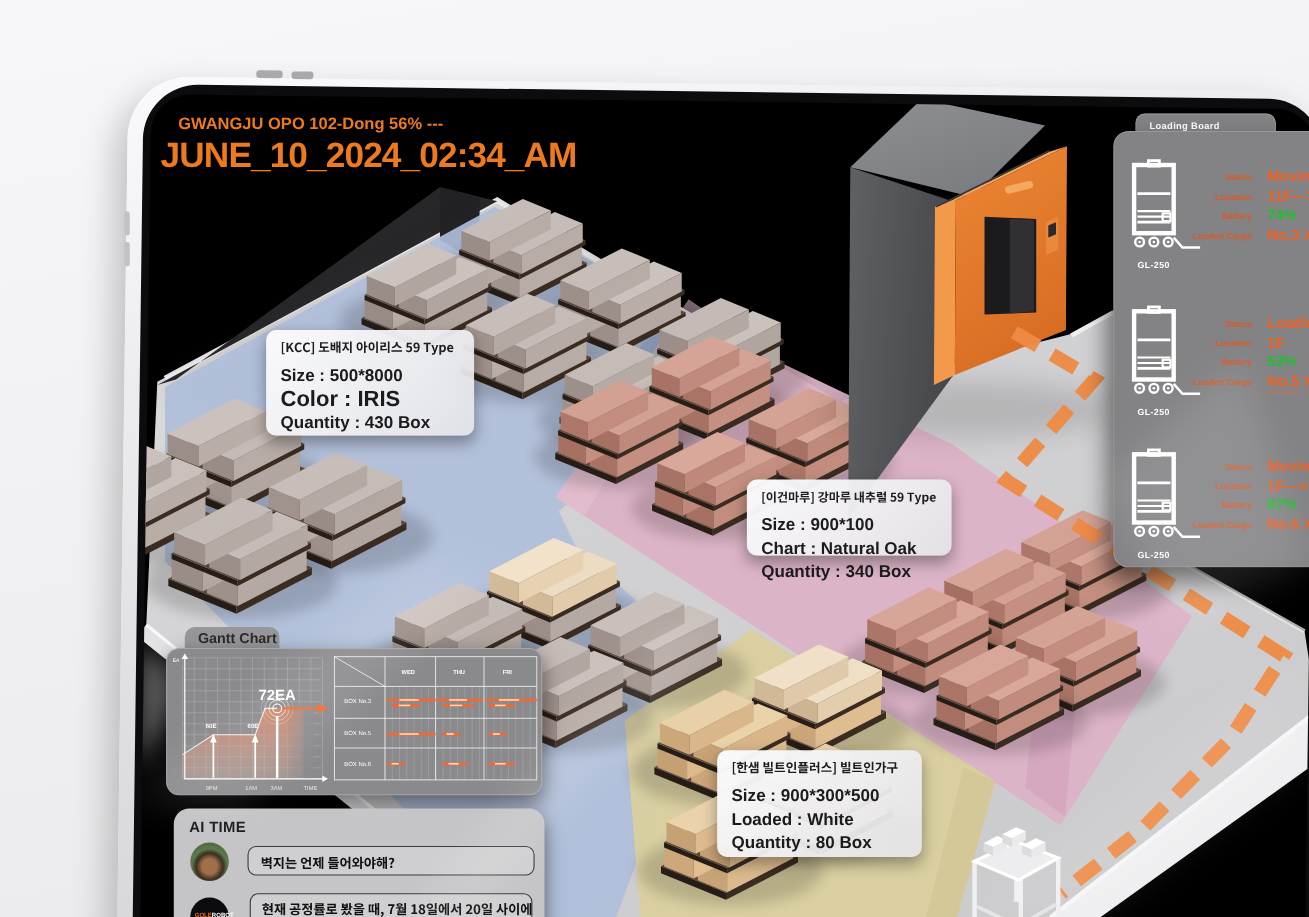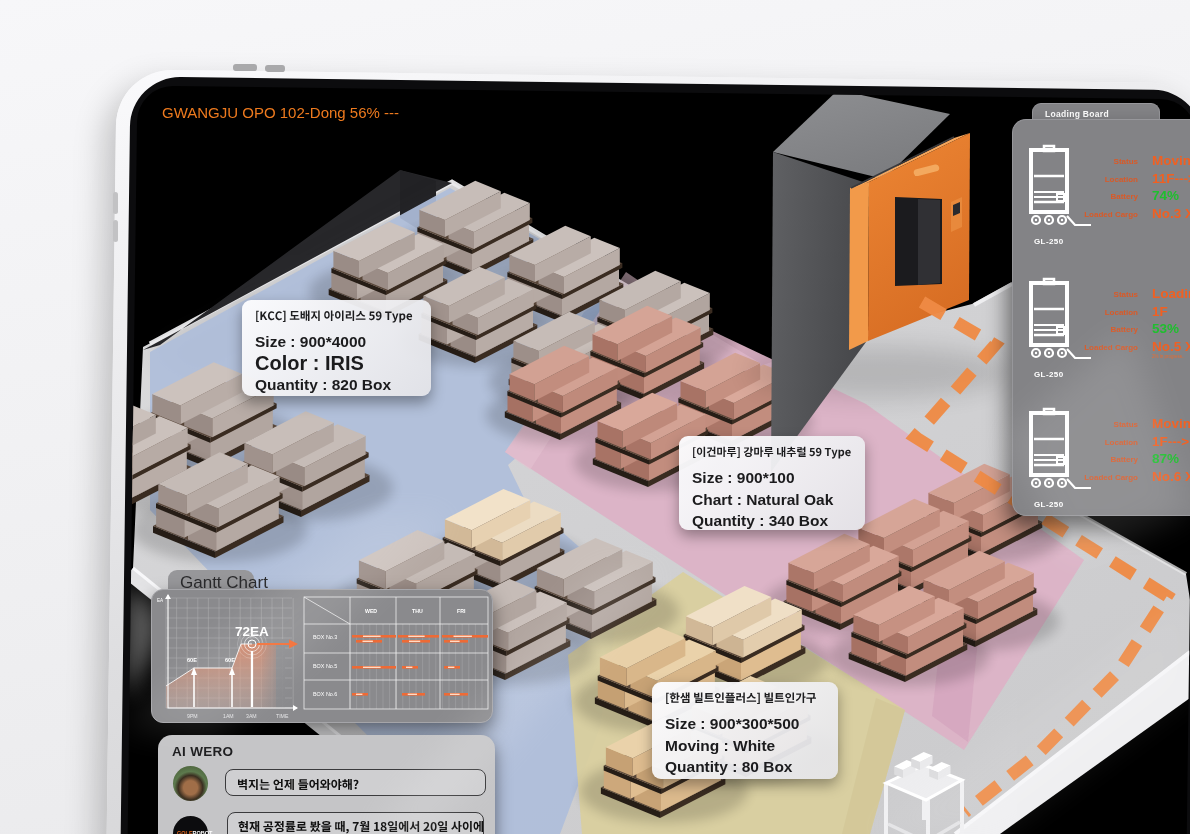--- a/index.html
+++ b/index.html
@@ -601,52 +601,53 @@
         <polygon points="920.0,770.0 911.2,766.4 911.2,758.4 920.0,762.0" fill="#dcdcde"></polygon>
         <polygon points="920.0,770.0 932.5,763.6 932.5,755.6 920.0,762.0" fill="#eaeaec"></polygon>
         <polygon points="920.0,762.0 932.5,755.6 923.7,752.0 911.2,758.4" fill="#ffffff"></polygon>
         <polygon points="938.0,780.0 929.2,776.4 929.2,768.4 938.0,772.0" fill="#dcdcde"></polygon>
         <polygon points="938.0,780.0 950.5,773.6 950.5,765.6 938.0,772.0" fill="#eaeaec"></polygon>
         <polygon points="938.0,772.0 950.5,765.6 941.7,762.0 929.2,768.4" fill="#ffffff"></polygon>
         <path d="M888,824 L926,842 L960,822" stroke="#e4e4e6" stroke-width="3.5" fill="none"></path>
         <polygon points="126.0,584.0 176.0,622.0 126.0,700.0" fill="#ffffff" opacity="0.38" filter="url(#blur12)"></polygon>
       </svg>
 
-<div style="position:absolute;left:162px;top:104px;font-size:15px;font-weight:normal;color:#ee7a1e">GWANGJU OPO 102-Dong 56% ---</div>
-
+<div style="position:absolute;left:162px;top:104px;font-size:15px;font-weight:bold;color:#ee7a1e">GWANGJU OPO 102-Dong 56% ---</div>
+
+<div style="position:absolute;left:146px;top:123px;font-size:32px;font-weight:bold;color:#ee7a1e;letter-spacing:-0.8px">JUNE_10_2024_02:34_AM</div>
 
 <div style="position:absolute;left:242px;top:300px;width:189px;height:96px;background:linear-gradient(135deg,rgba(252,252,254,0.97),rgba(228,228,232,0.93));border-radius:9px;box-shadow:0 6px 14px rgba(0,0,0,0.35)">
 <svg style="position:absolute;left:13px;top:20px;overflow:visible" width="2" height="2">
           <path d="M1.2 2.0V-9.2H3.8V-8.3H2.4V1.1H3.8V2.0Z M5.4 0.0V-8.5H7.1V-4.8H7.1L9.9 -8.5H11.8L9.2 -5.2L12.3 0.0H10.4L8.2 -3.8L7.1 -2.4V0.0Z M16.7 0.2Q15.9 0.2 15.2 -0.1Q14.5 -0.4 14.0 -1.0Q13.5 -1.5 13.2 -2.3Q12.9 -3.2 12.9 -4.2Q12.9 -5.3 13.2 -6.1Q13.5 -6.9 14.0 -7.5Q14.6 -8.1 15.3 -8.4Q16.0 -8.7 16.8 -8.7Q17.6 -8.7 18.3 -8.3Q18.9 -8.0 19.3 -7.6L18.4 -6.5Q18.1 -6.8 17.7 -7.0Q17.3 -7.2 16.8 -7.2Q16.2 -7.2 15.7 -6.9Q15.2 -6.5 14.9 -5.9Q14.6 -5.2 14.6 -4.3Q14.6 -3.4 14.9 -2.7Q15.1 -2.0 15.6 -1.7Q16.1 -1.3 16.8 -1.3Q17.4 -1.3 17.8 -1.5Q18.2 -1.8 18.6 -2.2L19.5 -1.1Q18.9 -0.5 18.3 -0.2Q17.6 0.2 16.7 0.2Z M24.3 0.2Q23.5 0.2 22.8 -0.1Q22.1 -0.4 21.5 -1.0Q21.0 -1.5 20.7 -2.3Q20.4 -3.2 20.4 -4.2Q20.4 -5.3 20.7 -6.1Q21.0 -6.9 21.6 -7.5Q22.1 -8.1 22.8 -8.4Q23.6 -8.7 24.4 -8.7Q25.2 -8.7 25.8 -8.3Q26.4 -8.0 26.9 -7.6L26.0 -6.5Q25.6 -6.8 25.3 -7.0Q24.9 -7.2 24.4 -7.2Q23.7 -7.2 23.2 -6.9Q22.7 -6.5 22.4 -5.9Q22.1 -5.2 22.1 -4.3Q22.1 -3.4 22.4 -2.7Q22.7 -2.0 23.2 -1.7Q23.7 -1.3 24.4 -1.3Q24.9 -1.3 25.3 -1.5Q25.8 -1.8 26.1 -2.2L27.0 -1.1Q26.5 -0.5 25.8 -0.2Q25.1 0.2 24.3 0.2Z M27.9 2.0V1.1H29.2V-8.3H27.9V-9.2H30.5V2.0Z M35.9 -4.9H43.4V-3.7H35.9ZM34.8 -1.4H44.4V-0.2H34.8ZM38.8 -4.3H40.3V-1.0H38.8ZM35.9 -8.9H43.3V-7.7H37.4V-4.4H35.9Z M45.6 -8.7H47.1V-6.3H48.4V-8.7H49.8V-1.5H45.6ZM47.1 -5.1V-2.7H48.4V-5.1ZM53.0 -9.6H54.5V1.0H53.0ZM51.7 -5.6H53.5V-4.3H51.7ZM50.7 -9.5H52.1V0.5H50.7Z M58.5 -7.9H59.7V-6.8Q59.7 -5.8 59.5 -4.9Q59.3 -4.1 58.9 -3.3Q58.6 -2.5 58.0 -1.9Q57.4 -1.3 56.7 -1.0L55.8 -2.2Q56.5 -2.5 57.0 -3.0Q57.5 -3.5 57.8 -4.1Q58.1 -4.7 58.3 -5.4Q58.5 -6.1 58.5 -6.8ZM58.8 -7.9H60.0V-6.8Q60.0 -6.1 60.2 -5.5Q60.3 -4.8 60.7 -4.2Q61.0 -3.7 61.5 -3.2Q62.0 -2.7 62.7 -2.5L61.8 -1.2Q61.1 -1.6 60.5 -2.1Q59.9 -2.7 59.6 -3.4Q59.2 -4.2 59.0 -5.0Q58.8 -5.9 58.8 -6.8ZM56.2 -8.6H62.2V-7.4H56.2ZM63.2 -9.6H64.7V1.0H63.2Z M72.0 -8.9Q72.8 -8.9 73.4 -8.4Q74.0 -8.0 74.4 -7.1Q74.7 -6.3 74.7 -5.1Q74.7 -3.9 74.4 -3.1Q74.0 -2.2 73.4 -1.7Q72.8 -1.3 72.0 -1.3Q71.1 -1.3 70.5 -1.7Q69.9 -2.2 69.5 -3.1Q69.2 -3.9 69.2 -5.1Q69.2 -6.3 69.5 -7.1Q69.9 -8.0 70.5 -8.4Q71.1 -8.9 72.0 -8.9ZM72.0 -7.5Q71.6 -7.5 71.3 -7.2Q71.0 -7.0 70.8 -6.4Q70.6 -5.9 70.6 -5.1Q70.6 -4.3 70.8 -3.8Q71.0 -3.2 71.3 -2.9Q71.6 -2.7 72.0 -2.7Q72.3 -2.7 72.6 -2.9Q72.9 -3.2 73.1 -3.8Q73.3 -4.3 73.3 -5.1Q73.3 -5.9 73.1 -6.4Q72.9 -7.0 72.6 -7.2Q72.3 -7.5 72.0 -7.5ZM75.9 -9.6H77.4V1.0H75.9ZM77.1 -5.6H79.0V-4.4H77.1Z M87.0 -9.6H88.5V1.0H87.0ZM82.8 -8.9Q83.6 -8.9 84.2 -8.4Q84.9 -8.0 85.2 -7.1Q85.6 -6.3 85.6 -5.1Q85.6 -3.9 85.2 -3.1Q84.9 -2.2 84.2 -1.7Q83.6 -1.3 82.8 -1.3Q82.0 -1.3 81.3 -1.7Q80.7 -2.2 80.3 -3.1Q80.0 -3.9 80.0 -5.1Q80.0 -6.3 80.3 -7.1Q80.7 -8.0 81.3 -8.4Q82.0 -8.9 82.8 -8.9ZM82.8 -7.5Q82.4 -7.5 82.1 -7.2Q81.8 -7.0 81.6 -6.4Q81.5 -5.9 81.5 -5.1Q81.5 -4.3 81.6 -3.8Q81.8 -3.2 82.1 -2.9Q82.4 -2.7 82.8 -2.7Q83.2 -2.7 83.5 -2.9Q83.8 -3.2 83.9 -3.8Q84.1 -4.3 84.1 -5.1Q84.1 -5.9 83.9 -6.4Q83.8 -7.0 83.5 -7.2Q83.2 -7.5 82.8 -7.5Z M97.6 -9.6H99.1V1.0H97.6ZM90.8 -2.7H91.8Q92.7 -2.7 93.6 -2.7Q94.4 -2.7 95.2 -2.8Q96.0 -2.9 96.9 -3.0L97.0 -1.8Q95.7 -1.6 94.5 -1.5Q93.2 -1.4 91.8 -1.4H90.8ZM90.8 -8.7H95.8V-4.6H92.4V-2.2H90.8V-5.8H94.3V-7.5H90.8Z M104.8 -9.0H106.1V-8.3Q106.1 -7.6 105.9 -6.9Q105.7 -6.3 105.4 -5.7Q105.0 -5.1 104.5 -4.6Q103.9 -4.2 103.2 -3.8Q102.6 -3.5 101.7 -3.3L101.1 -4.6Q101.8 -4.8 102.4 -5.0Q103.0 -5.3 103.4 -5.6Q103.9 -6.0 104.2 -6.4Q104.5 -6.9 104.6 -7.3Q104.8 -7.8 104.8 -8.3ZM105.1 -9.0H106.4V-8.3Q106.4 -7.8 106.6 -7.3Q106.7 -6.8 107.0 -6.4Q107.3 -6.0 107.8 -5.6Q108.2 -5.3 108.8 -5.0Q109.4 -4.7 110.2 -4.6L109.5 -3.3Q108.7 -3.5 108.0 -3.8Q107.3 -4.2 106.8 -4.6Q106.2 -5.1 105.9 -5.7Q105.5 -6.2 105.3 -6.9Q105.1 -7.6 105.1 -8.3ZM100.8 -1.5H110.5V-0.3H100.8Z M116.7 0.2Q116.1 0.2 115.5 0.0Q115.0 -0.2 114.6 -0.4Q114.2 -0.7 113.9 -1.0L114.6 -2.1Q114.9 -1.8 115.2 -1.6Q115.5 -1.5 115.8 -1.3Q116.1 -1.2 116.5 -1.2Q117.0 -1.2 117.3 -1.4Q117.6 -1.6 117.8 -1.9Q118.0 -2.3 118.0 -2.8Q118.0 -3.5 117.6 -3.9Q117.2 -4.3 116.6 -4.3Q116.2 -4.3 116.0 -4.2Q115.7 -4.1 115.3 -3.9L114.5 -4.4L114.8 -8.5H119.3V-7.1H116.2L116.1 -5.3Q116.3 -5.4 116.6 -5.5Q116.8 -5.5 117.1 -5.5Q117.8 -5.5 118.4 -5.2Q119.0 -5.0 119.4 -4.4Q119.7 -3.8 119.7 -2.8Q119.7 -1.9 119.3 -1.2Q118.9 -0.5 118.2 -0.2Q117.5 0.2 116.7 0.2Z M123.3 0.2Q122.5 0.2 121.9 -0.1Q121.3 -0.4 120.9 -0.8L121.8 -1.8Q122.1 -1.6 122.4 -1.4Q122.8 -1.2 123.2 -1.2Q123.6 -1.2 123.9 -1.4Q124.2 -1.6 124.5 -1.9Q124.7 -2.3 124.9 -2.9Q125.0 -3.5 125.0 -4.5Q125.0 -5.5 124.8 -6.2Q124.6 -6.8 124.3 -7.1Q123.9 -7.4 123.5 -7.4Q123.2 -7.4 122.9 -7.2Q122.7 -7.0 122.5 -6.7Q122.4 -6.4 122.4 -5.8Q122.4 -5.3 122.5 -5.0Q122.7 -4.7 122.9 -4.5Q123.2 -4.4 123.6 -4.4Q123.9 -4.4 124.3 -4.6Q124.7 -4.8 125.0 -5.3L125.1 -4.2Q124.8 -3.9 124.5 -3.6Q124.2 -3.4 123.9 -3.3Q123.6 -3.2 123.3 -3.2Q122.5 -3.2 122.0 -3.4Q121.4 -3.7 121.1 -4.3Q120.8 -4.9 120.8 -5.8Q120.8 -6.7 121.2 -7.3Q121.5 -8.0 122.2 -8.3Q122.8 -8.7 123.5 -8.7Q124.1 -8.7 124.6 -8.4Q125.2 -8.2 125.6 -7.7Q126.0 -7.2 126.3 -6.4Q126.5 -5.6 126.5 -4.5Q126.5 -3.2 126.3 -2.4Q126.0 -1.5 125.5 -0.9Q125.1 -0.4 124.5 -0.1Q123.9 0.2 123.3 0.2Z M132.5 0.0V-7.1H130.1V-8.5H136.6V-7.1H134.2V0.0Z M138.4 2.6Q138.1 2.6 137.9 2.5Q137.7 2.5 137.5 2.5L137.8 1.2Q137.9 1.2 138.0 1.2Q138.2 1.2 138.3 1.2Q138.8 1.2 139.1 1.0Q139.3 0.7 139.5 0.3L139.6 -0.1L137.1 -6.4H138.8L139.8 -3.5Q140.0 -3.0 140.1 -2.6Q140.2 -2.1 140.4 -1.6H140.4Q140.5 -2.1 140.6 -2.5Q140.8 -3.0 140.9 -3.5L141.8 -6.4H143.4L141.1 0.2Q140.8 1.0 140.5 1.5Q140.1 2.0 139.6 2.3Q139.1 2.6 138.4 2.6Z M144.4 2.5V-6.4H145.8L146.0 -5.8H146.0Q146.4 -6.1 146.9 -6.4Q147.4 -6.6 147.9 -6.6Q148.7 -6.6 149.2 -6.2Q149.8 -5.8 150.1 -5.1Q150.4 -4.3 150.4 -3.3Q150.4 -2.2 150.0 -1.4Q149.6 -0.7 149.0 -0.2Q148.4 0.2 147.7 0.2Q147.3 0.2 146.8 -0.0Q146.4 -0.2 146.1 -0.5L146.1 0.5V2.5ZM147.3 -1.2Q147.7 -1.2 148.0 -1.5Q148.3 -1.7 148.5 -2.1Q148.7 -2.6 148.7 -3.3Q148.7 -3.9 148.5 -4.3Q148.4 -4.8 148.1 -5.0Q147.8 -5.2 147.4 -5.2Q147.1 -5.2 146.8 -5.0Q146.5 -4.9 146.1 -4.6V-1.7Q146.4 -1.4 146.7 -1.3Q147.0 -1.2 147.3 -1.2Z M154.7 0.2Q153.8 0.2 153.0 -0.2Q152.3 -0.6 151.9 -1.4Q151.4 -2.2 151.4 -3.2Q151.4 -4.0 151.7 -4.6Q151.9 -5.2 152.4 -5.7Q152.8 -6.1 153.3 -6.4Q153.9 -6.6 154.4 -6.6Q155.3 -6.6 155.9 -6.2Q156.5 -5.8 156.8 -5.1Q157.1 -4.4 157.1 -3.5Q157.1 -3.3 157.1 -3.1Q157.1 -2.9 157.1 -2.7H153.1Q153.2 -2.2 153.4 -1.9Q153.6 -1.5 154.0 -1.3Q154.4 -1.1 154.9 -1.1Q155.3 -1.1 155.6 -1.3Q156.0 -1.4 156.3 -1.6L156.9 -0.6Q156.4 -0.2 155.8 -0.0Q155.3 0.2 154.7 0.2ZM153.1 -3.9H155.7Q155.7 -4.5 155.4 -4.9Q155.1 -5.3 154.5 -5.3Q154.1 -5.3 153.8 -5.1Q153.5 -5.0 153.3 -4.7Q153.1 -4.3 153.1 -3.9Z" fill="#1d1d1f"></path>
         </svg>
 <div style="position:absolute;left:13px;top:31px">
-          <div style="font-size:15.5px;font-weight:bold;color:#1b1b1d;line-height:21.5px">Size : 900*4000</div>
+          <div style="font-size:15.5px;font-weight:bold;color:#1b1b1d;line-height:21.5px">Size : 500*8000</div>
           <div style="font-size:20px;font-weight:bold;color:#1b1b1d;line-height:21.5px">Color : IRIS</div>
-          <div style="font-size:15.5px;font-weight:bold;color:#1b1b1d;line-height:21.5px">Quantity : 820 Box</div>
+          <div style="font-size:15.5px;font-weight:bold;color:#1b1b1d;line-height:21.5px">Quantity : 430 Box</div>
         </div>
 </div>
 
-<div style="position:absolute;left:679px;top:436px;width:186px;height:94px;background:linear-gradient(135deg,rgba(252,252,254,0.97),rgba(228,228,232,0.93));border-radius:9px;box-shadow:0 6px 14px rgba(0,0,0,0.35)">
+<div style="position:absolute;left:679px;top:436px;width:186px;height:69px;background:linear-gradient(135deg,rgba(252,252,254,0.97),rgba(228,228,232,0.93));border-radius:9px;box-shadow:0 6px 14px rgba(0,0,0,0.35)">
 <svg style="position:absolute;left:13px;top:20px;overflow:visible" width="2" height="2">
           <path d="M1.1 1.9V-8.8H3.6V-8.0H2.3V1.0H3.6V1.9Z M11.6 -9.2H13.1V1.0H11.6ZM7.6 -8.5Q8.3 -8.5 9.0 -8.1Q9.6 -7.6 9.9 -6.8Q10.2 -6.0 10.2 -4.9Q10.2 -3.8 9.9 -2.9Q9.6 -2.1 9.0 -1.7Q8.3 -1.2 7.6 -1.2Q6.8 -1.2 6.2 -1.7Q5.6 -2.1 5.2 -2.9Q4.9 -3.8 4.9 -4.9Q4.9 -6.0 5.2 -6.8Q5.6 -7.6 6.2 -8.1Q6.8 -8.5 7.6 -8.5ZM7.6 -7.2Q7.2 -7.2 6.9 -6.9Q6.6 -6.7 6.5 -6.1Q6.3 -5.6 6.3 -4.9Q6.3 -4.1 6.5 -3.6Q6.6 -3.1 6.9 -2.8Q7.2 -2.6 7.6 -2.6Q8.0 -2.6 8.2 -2.8Q8.5 -3.1 8.7 -3.6Q8.8 -4.1 8.8 -4.9Q8.8 -5.6 8.7 -6.1Q8.5 -6.7 8.2 -6.9Q8.0 -7.2 7.6 -7.2Z M21.8 -9.2H23.3V-1.8H21.8ZM20.0 -6.3H22.0V-5.1H20.0ZM18.6 -8.5H20.1Q20.1 -7.1 19.6 -6.0Q19.0 -4.8 18.0 -4.0Q16.9 -3.2 15.4 -2.8L14.8 -3.9Q16.0 -4.3 16.9 -4.9Q17.7 -5.4 18.1 -6.2Q18.6 -6.9 18.6 -7.8ZM15.4 -8.5H19.5V-7.3H15.4ZM16.6 -0.4H23.5V0.8H16.6ZM16.6 -2.5H18.0V0.3H16.6Z M25.2 -8.3H30.0V-1.5H25.2ZM28.6 -7.1H26.6V-2.7H28.6ZM31.4 -9.2H32.8V1.0H31.4ZM32.5 -5.4H34.3V-4.2H32.5Z M36.0 -8.9H43.1V-5.9H37.5V-4.3H36.0V-6.9H41.6V-7.7H36.0ZM36.0 -5.0H43.4V-3.9H36.0ZM35.0 -3.1H44.2V-1.9H35.0ZM38.8 -2.7H40.3V1.0H38.8Z M45.2 1.9V1.0H46.5V-8.0H45.2V-8.8H47.7V1.9Z M58.3 -9.2H59.8V-3.3H58.3ZM59.4 -6.8H61.1V-5.6H59.4ZM55.4 -8.6H57.0Q57.0 -7.2 56.4 -6.1Q55.9 -5.0 54.8 -4.3Q53.8 -3.5 52.3 -3.1L51.7 -4.2Q52.9 -4.6 53.7 -5.1Q54.5 -5.7 55.0 -6.3Q55.4 -7.0 55.4 -7.8ZM52.1 -8.6H56.3V-7.4H52.1ZM56.5 -3.2Q57.5 -3.2 58.3 -2.9Q59.0 -2.7 59.4 -2.2Q59.9 -1.7 59.9 -1.1Q59.9 -0.5 59.4 0.0Q59.0 0.5 58.3 0.7Q57.5 1.0 56.5 1.0Q55.4 1.0 54.7 0.7Q53.9 0.5 53.5 0.0Q53.0 -0.5 53.0 -1.1Q53.0 -1.7 53.5 -2.2Q53.9 -2.7 54.7 -2.9Q55.4 -3.2 56.5 -3.2ZM56.5 -2.1Q55.8 -2.1 55.4 -1.9Q55.0 -1.8 54.7 -1.6Q54.5 -1.4 54.5 -1.1Q54.5 -0.8 54.7 -0.6Q55.0 -0.4 55.4 -0.3Q55.8 -0.2 56.5 -0.2Q57.1 -0.2 57.5 -0.3Q58.0 -0.4 58.2 -0.6Q58.4 -0.8 58.4 -1.1Q58.4 -1.4 58.2 -1.6Q58.0 -1.8 57.5 -1.9Q57.1 -2.1 56.5 -2.1Z M62.2 -8.3H67.0V-1.5H62.2ZM65.6 -7.1H63.6V-2.7H65.6ZM68.4 -9.2H69.8V1.0H68.4ZM69.5 -5.4H71.3V-4.2H69.5Z M73.0 -8.9H80.1V-5.9H74.5V-4.3H73.1V-6.9H78.7V-7.7H73.0ZM73.1 -5.0H80.4V-3.9H73.1ZM72.0 -3.1H81.2V-1.9H72.0ZM75.8 -2.7H77.3V1.0H75.8Z M91.9 -9.2H93.3V1.0H91.9ZM90.6 -5.3H92.3V-4.1H90.6ZM89.6 -9.0H91.0V0.5H89.6ZM85.0 -8.1H86.5V-2.2H85.0ZM85.0 -2.8H85.7Q86.4 -2.8 87.3 -2.8Q88.1 -2.9 89.1 -3.0L89.2 -1.8Q88.2 -1.6 87.3 -1.6Q86.5 -1.5 85.7 -1.5H85.0Z M98.6 -2.7H100.0V1.0H98.6ZM94.7 -3.1H103.9V-1.9H94.7ZM98.6 -7.4H99.9V-7.1Q99.9 -6.6 99.7 -6.2Q99.5 -5.7 99.2 -5.3Q98.8 -4.8 98.3 -4.5Q97.8 -4.2 97.2 -4.0Q96.5 -3.7 95.7 -3.6L95.2 -4.8Q95.9 -4.9 96.4 -5.0Q97.0 -5.2 97.4 -5.5Q97.8 -5.7 98.0 -6.0Q98.3 -6.3 98.4 -6.6Q98.6 -6.9 98.6 -7.1ZM98.8 -7.4H100.1V-7.1Q100.1 -6.9 100.2 -6.6Q100.3 -6.3 100.6 -6.0Q100.9 -5.7 101.3 -5.5Q101.7 -5.2 102.2 -5.0Q102.8 -4.9 103.4 -4.8L102.9 -3.6Q102.1 -3.7 101.5 -4.0Q100.8 -4.2 100.3 -4.5Q99.8 -4.9 99.5 -5.3Q99.1 -5.7 98.9 -6.2Q98.8 -6.6 98.8 -7.1ZM95.5 -8.0H103.1V-6.9H95.5ZM98.6 -9.2H100.0V-7.7H98.6Z M105.2 -5.3H106.0Q107.0 -5.3 107.8 -5.3Q108.5 -5.3 109.2 -5.3Q109.8 -5.4 110.5 -5.5L110.6 -4.4Q109.9 -4.3 109.2 -4.2Q108.6 -4.2 107.8 -4.1Q107.0 -4.1 106.0 -4.1H105.2ZM105.2 -8.8H109.8V-6.0H106.7V-4.7H105.2V-7.0H108.4V-7.7H105.2ZM106.6 -3.5H113.4V-0.8H108.0V0.3H106.6V-1.8H111.9V-2.4H106.6ZM106.6 -0.2H113.7V0.9H106.6ZM111.9 -9.2H113.4V-3.9H111.9ZM110.3 -7.4H112.2V-6.2H110.3Z M120.1 0.2Q119.4 0.2 118.9 0.0Q118.4 -0.2 118.0 -0.4Q117.6 -0.7 117.3 -1.0L118.0 -2.0Q118.3 -1.8 118.5 -1.6Q118.8 -1.4 119.1 -1.3Q119.5 -1.2 119.8 -1.2Q120.3 -1.2 120.6 -1.3Q120.9 -1.5 121.1 -1.9Q121.3 -2.2 121.3 -2.7Q121.3 -3.4 120.9 -3.8Q120.5 -4.1 119.9 -4.1Q119.5 -4.1 119.3 -4.0Q119.0 -3.9 118.7 -3.7L117.9 -4.2L118.2 -8.1H122.5V-6.8H119.6L119.4 -5.1Q119.6 -5.2 119.9 -5.2Q120.1 -5.3 120.4 -5.3Q121.1 -5.3 121.6 -5.0Q122.2 -4.7 122.6 -4.2Q122.9 -3.6 122.9 -2.7Q122.9 -1.8 122.5 -1.2Q122.1 -0.5 121.4 -0.2Q120.8 0.2 120.1 0.2Z M126.3 0.2Q125.5 0.2 125.0 -0.1Q124.4 -0.4 124.1 -0.8L124.9 -1.8Q125.2 -1.5 125.5 -1.3Q125.9 -1.2 126.2 -1.2Q126.6 -1.2 126.9 -1.3Q127.2 -1.5 127.4 -1.8Q127.7 -2.2 127.8 -2.8Q127.9 -3.4 127.9 -4.3Q127.9 -5.3 127.8 -5.9Q127.6 -6.5 127.2 -6.8Q126.9 -7.1 126.5 -7.1Q126.2 -7.1 126.0 -6.9Q125.7 -6.7 125.6 -6.4Q125.4 -6.1 125.4 -5.6Q125.4 -5.1 125.6 -4.8Q125.7 -4.5 126.0 -4.3Q126.2 -4.2 126.6 -4.2Q126.9 -4.2 127.3 -4.4Q127.6 -4.6 127.9 -5.1L128.0 -4.0Q127.8 -3.7 127.5 -3.5Q127.2 -3.3 126.9 -3.1Q126.6 -3.0 126.3 -3.0Q125.6 -3.0 125.1 -3.3Q124.5 -3.6 124.2 -4.1Q123.9 -4.7 123.9 -5.6Q123.9 -6.4 124.3 -7.0Q124.6 -7.6 125.2 -8.0Q125.8 -8.3 126.5 -8.3Q127.1 -8.3 127.6 -8.1Q128.1 -7.8 128.5 -7.3Q129.0 -6.8 129.2 -6.1Q129.4 -5.3 129.4 -4.3Q129.4 -3.1 129.2 -2.3Q128.9 -1.4 128.5 -0.9Q128.0 -0.4 127.5 -0.1Q126.9 0.2 126.3 0.2Z M135.1 0.0V-6.8H132.8V-8.1H139.0V-6.8H136.7V0.0Z M140.8 2.5Q140.5 2.5 140.3 2.4Q140.1 2.4 139.9 2.3L140.2 1.1Q140.3 1.1 140.4 1.2Q140.5 1.2 140.6 1.2Q141.1 1.2 141.4 0.9Q141.7 0.7 141.8 0.3L141.9 -0.1L139.5 -6.2H141.1L142.1 -3.3Q142.3 -2.9 142.4 -2.4Q142.5 -2.0 142.6 -1.6H142.7Q142.8 -2.0 142.9 -2.4Q143.0 -2.9 143.1 -3.3L144.0 -6.2H145.5L143.3 0.2Q143.1 0.9 142.7 1.4Q142.4 1.9 141.9 2.2Q141.5 2.5 140.8 2.5Z M146.5 2.4V-6.2H147.9L148.0 -5.5H148.0Q148.4 -5.9 148.9 -6.1Q149.3 -6.3 149.8 -6.3Q150.6 -6.3 151.1 -5.9Q151.7 -5.5 152.0 -4.8Q152.2 -4.1 152.2 -3.2Q152.2 -2.1 151.9 -1.4Q151.5 -0.6 150.9 -0.2Q150.3 0.2 149.6 0.2Q149.2 0.2 148.8 -0.0Q148.5 -0.2 148.1 -0.5L148.2 0.5V2.4ZM149.3 -1.2Q149.6 -1.2 149.9 -1.4Q150.2 -1.6 150.4 -2.0Q150.6 -2.5 150.6 -3.2Q150.6 -3.7 150.5 -4.2Q150.3 -4.6 150.1 -4.8Q149.8 -5.0 149.4 -5.0Q149.1 -5.0 148.8 -4.8Q148.5 -4.7 148.2 -4.4V-1.6Q148.5 -1.4 148.7 -1.3Q149.0 -1.2 149.3 -1.2Z M156.3 0.2Q155.5 0.2 154.8 -0.2Q154.1 -0.6 153.7 -1.3Q153.2 -2.1 153.2 -3.1Q153.2 -3.8 153.5 -4.4Q153.7 -5.0 154.1 -5.4Q154.5 -5.9 155.1 -6.1Q155.6 -6.3 156.1 -6.3Q157.0 -6.3 157.5 -5.9Q158.1 -5.6 158.4 -4.9Q158.7 -4.2 158.7 -3.4Q158.7 -3.1 158.7 -2.9Q158.6 -2.7 158.6 -2.6H154.8Q154.9 -2.1 155.1 -1.8Q155.3 -1.4 155.7 -1.3Q156.1 -1.1 156.5 -1.1Q156.9 -1.1 157.2 -1.2Q157.6 -1.3 157.9 -1.5L158.5 -0.5Q158.0 -0.2 157.4 -0.0Q156.9 0.2 156.3 0.2ZM154.8 -3.7H157.3Q157.3 -4.3 157.0 -4.7Q156.7 -5.1 156.1 -5.1Q155.8 -5.1 155.5 -4.9Q155.2 -4.8 155.0 -4.5Q154.9 -4.2 154.8 -3.7Z" fill="#1d1d1f"></path>
         </svg>
 <div style="position:absolute;left:13px;top:31px">
           <div style="font-size:15.5px;font-weight:bold;color:#1b1b1d;line-height:21.5px">Size : 900*100</div>
           <div style="font-size:15.5px;font-weight:bold;color:#1b1b1d;line-height:21.5px">Chart : Natural Oak</div>
           <div style="font-size:15.5px;font-weight:bold;color:#1b1b1d;line-height:21.5px">Quantity : 340 Box</div>
         </div>
 </div>
 
 <div style="position:absolute;left:652px;top:682px;width:186px;height:97px;background:linear-gradient(135deg,rgba(252,252,254,0.97),rgba(228,228,232,0.93));border-radius:9px;box-shadow:0 6px 14px rgba(0,0,0,0.35)">
 <svg style="position:absolute;left:13px;top:20px;overflow:visible" width="2" height="2">
           <path d="M1.2 2.0V-9.2H3.8V-8.3H2.4V1.1H3.8V2.0Z M11.7 -9.6H13.2V-1.7H11.7ZM12.8 -6.4H14.6V-5.1H12.8ZM4.8 -8.5H11.1V-7.3H4.8ZM7.9 -6.9Q8.7 -6.9 9.3 -6.7Q9.9 -6.4 10.2 -6.0Q10.6 -5.5 10.6 -4.9Q10.6 -4.3 10.2 -3.8Q9.9 -3.4 9.3 -3.1Q8.7 -2.8 7.9 -2.8Q7.2 -2.8 6.6 -3.1Q6.0 -3.4 5.7 -3.8Q5.3 -4.3 5.3 -4.9Q5.3 -5.5 5.7 -6.0Q6.0 -6.4 6.6 -6.7Q7.2 -6.9 7.9 -6.9ZM7.9 -5.8Q7.4 -5.8 7.1 -5.5Q6.8 -5.3 6.8 -4.9Q6.8 -4.5 7.1 -4.2Q7.4 -4.0 7.9 -4.0Q8.5 -4.0 8.8 -4.2Q9.1 -4.5 9.1 -4.9Q9.1 -5.3 8.8 -5.5Q8.5 -5.8 7.9 -5.8ZM7.2 -9.6H8.7V-7.9H7.2ZM6.3 -0.4H13.6V0.8H6.3ZM6.3 -2.3H7.9V0.1H6.3Z M23.0 -9.6H24.5V-3.4H23.0ZM21.8 -7.1H23.5V-5.9H21.8ZM20.8 -9.5H22.2V-3.5H20.8ZM17.3 -3.0H24.5V0.9H17.3ZM23.0 -1.8H18.8V-0.3H23.0ZM17.3 -9.0H18.5V-7.9Q18.5 -7.0 18.3 -6.1Q18.0 -5.2 17.5 -4.6Q16.9 -3.9 16.0 -3.5L15.2 -4.7Q16.0 -5.0 16.4 -5.5Q16.9 -6.0 17.1 -6.6Q17.3 -7.3 17.3 -7.9ZM17.6 -9.0H18.8V-7.8Q18.8 -7.3 19.0 -6.7Q19.2 -6.2 19.6 -5.7Q20.1 -5.3 20.8 -5.0L20.0 -3.8Q19.1 -4.2 18.6 -4.8Q18.1 -5.4 17.8 -6.2Q17.6 -7.0 17.6 -7.8Z M35.9 -9.6H37.4V-4.2H35.9ZM30.3 -3.7H37.4V-0.9H31.9V0.3H30.4V-1.9H35.9V-2.6H30.3ZM30.4 -0.2H37.7V1.0H30.4ZM29.1 -9.2H30.6V-8.0H32.8V-9.2H34.3V-4.5H29.1ZM30.6 -6.8V-5.7H32.8V-6.8Z M40.3 -4.2H47.8V-2.9H40.3ZM39.2 -1.4H48.8V-0.2H39.2ZM40.3 -8.9H47.7V-7.6H41.9V-3.8H40.3ZM41.4 -6.5H47.5V-5.3H41.4Z M57.1 -9.6H58.6V-2.0H57.1ZM51.5 -0.4H58.9V0.8H51.5ZM51.5 -2.7H53.0V0.1H51.5ZM52.8 -9.0Q53.6 -9.0 54.3 -8.6Q54.9 -8.3 55.3 -7.7Q55.7 -7.0 55.7 -6.2Q55.7 -5.5 55.3 -4.9Q54.9 -4.2 54.3 -3.9Q53.6 -3.5 52.8 -3.5Q52.0 -3.5 51.3 -3.9Q50.7 -4.2 50.3 -4.9Q49.9 -5.5 49.9 -6.2Q49.9 -7.0 50.3 -7.7Q50.7 -8.3 51.3 -8.6Q52.0 -9.0 52.8 -9.0ZM52.8 -7.6Q52.4 -7.6 52.1 -7.5Q51.8 -7.3 51.6 -7.0Q51.4 -6.7 51.4 -6.2Q51.4 -5.8 51.6 -5.5Q51.8 -5.2 52.1 -5.0Q52.4 -4.9 52.8 -4.9Q53.2 -4.9 53.5 -5.0Q53.8 -5.2 54.0 -5.5Q54.2 -5.8 54.2 -6.2Q54.2 -6.7 54.0 -7.0Q53.8 -7.3 53.5 -7.5Q53.2 -7.6 52.8 -7.6Z M61.2 -9.3H69.1V-8.2H61.2ZM61.2 -6.8H69.0V-5.7H61.2ZM62.5 -8.9H64.0V-6.1H62.5ZM66.2 -8.9H67.7V-6.1H66.2ZM60.3 -5.2H70.0V-4.0H60.3ZM61.4 -3.4H68.8V-0.7H62.9V0.3H61.4V-1.8H67.3V-2.3H61.4ZM61.4 -0.2H69.1V1.0H61.4Z M78.3 -9.6H79.8V1.0H78.3ZM76.6 -5.8H78.6V-4.6H76.6ZM71.3 -2.7H72.1Q73.0 -2.7 73.8 -2.7Q74.5 -2.7 75.3 -2.8Q76.0 -2.8 76.8 -3.0L76.9 -1.7Q76.1 -1.6 75.4 -1.5Q74.6 -1.5 73.8 -1.5Q73.0 -1.4 72.1 -1.4H71.3ZM71.3 -8.7H76.0V-4.7H72.8V-2.3H71.3V-5.9H74.5V-7.5H71.3Z M85.4 -9.0H86.8V-8.3Q86.8 -7.6 86.6 -6.9Q86.4 -6.3 86.0 -5.7Q85.6 -5.1 85.1 -4.6Q84.6 -4.2 83.9 -3.8Q83.2 -3.5 82.4 -3.3L81.7 -4.6Q82.4 -4.8 83.0 -5.0Q83.6 -5.3 84.1 -5.6Q84.5 -6.0 84.8 -6.4Q85.1 -6.9 85.3 -7.3Q85.4 -7.8 85.4 -8.3ZM85.7 -9.0H87.1V-8.3Q87.1 -7.8 87.2 -7.3Q87.4 -6.8 87.7 -6.4Q88.0 -6.0 88.4 -5.6Q88.9 -5.3 89.5 -5.0Q90.1 -4.7 90.8 -4.6L90.1 -3.3Q89.3 -3.5 88.6 -3.8Q87.9 -4.2 87.4 -4.6Q86.9 -5.1 86.5 -5.7Q86.1 -6.2 85.9 -6.9Q85.7 -7.6 85.7 -8.3ZM81.5 -1.5H91.1V-0.3H81.5Z M92.1 2.0V1.1H93.5V-8.3H92.1V-9.2H94.8V2.0Z M106.3 -9.6H107.9V-4.2H106.3ZM100.8 -3.7H107.9V-0.9H102.3V0.3H100.8V-1.9H106.4V-2.6H100.8ZM100.8 -0.2H108.1V1.0H100.8ZM99.6 -9.2H101.1V-8.0H103.2V-9.2H104.7V-4.5H99.6ZM101.1 -6.8V-5.7H103.2V-6.8Z M110.7 -4.2H118.2V-2.9H110.7ZM109.6 -1.4H119.2V-0.2H109.6ZM110.7 -8.9H118.1V-7.6H112.3V-3.8H110.7ZM111.8 -6.5H117.9V-5.3H111.8Z M127.5 -9.6H129.0V-2.0H127.5ZM121.9 -0.4H129.3V0.8H121.9ZM121.9 -2.7H123.5V0.1H121.9ZM123.2 -9.0Q124.1 -9.0 124.7 -8.6Q125.4 -8.3 125.7 -7.7Q126.1 -7.0 126.1 -6.2Q126.1 -5.5 125.7 -4.9Q125.4 -4.2 124.7 -3.9Q124.1 -3.5 123.2 -3.5Q122.4 -3.5 121.8 -3.9Q121.1 -4.2 120.7 -4.9Q120.3 -5.5 120.3 -6.2Q120.3 -7.0 120.7 -7.7Q121.1 -8.3 121.8 -8.6Q122.4 -9.0 123.2 -9.0ZM123.2 -7.6Q122.8 -7.6 122.5 -7.5Q122.2 -7.3 122.0 -7.0Q121.8 -6.7 121.8 -6.2Q121.8 -5.8 122.0 -5.5Q122.2 -5.2 122.5 -5.0Q122.8 -4.9 123.2 -4.9Q123.6 -4.9 124.0 -5.0Q124.3 -5.2 124.5 -5.5Q124.6 -5.8 124.6 -6.2Q124.6 -6.7 124.5 -7.0Q124.3 -7.3 124.0 -7.5Q123.6 -7.6 123.2 -7.6Z M137.6 -9.6H139.1V1.0H137.6ZM138.7 -5.6H140.6V-4.3H138.7ZM134.8 -8.5H136.3Q136.3 -6.9 135.8 -5.5Q135.4 -4.1 134.3 -2.9Q133.3 -1.7 131.5 -0.8L130.7 -2.0Q132.1 -2.7 133.0 -3.6Q133.9 -4.5 134.3 -5.7Q134.8 -6.8 134.8 -8.3ZM131.2 -8.5H135.6V-7.3H131.2Z M142.4 -9.0H149.1V-7.8H142.4ZM141.3 -4.5H151.0V-3.2H141.3ZM145.3 -3.6H146.9V1.0H145.3ZM148.3 -9.0H149.8V-8.1Q149.8 -7.5 149.8 -6.9Q149.8 -6.2 149.7 -5.4Q149.6 -4.7 149.4 -3.7L147.9 -3.9Q148.2 -5.2 148.3 -6.2Q148.3 -7.2 148.3 -8.1Z" fill="#1d1d1f"></path>
         </svg>
 <div style="position:absolute;left:13px;top:31px">
           <div style="font-size:15.5px;font-weight:bold;color:#1b1b1d;line-height:21.5px">Size : 900*300*500</div>
-          <div style="font-size:15.5px;font-weight:bold;color:#1b1b1d;line-height:21.5px">Moving : White</div>
+          <div style="font-size:15.5px;font-weight:bold;color:#1b1b1d;line-height:21.5px">Loaded : White</div>
           <div style="font-size:15.5px;font-weight:bold;color:#1b1b1d;line-height:21.5px">Quantity : 80 Box</div>
         </div>
 </div>
 
 <div style="position:absolute;left:1012px;top:103px;width:178px;height:413px">
 
 <div style="position:absolute;left:20px;top:0px;width:128px;height:22px;background:#838386;border-radius:9px 9px 0 0;border:1px solid #97979b;border-bottom:none"></div>
 <div style="position:absolute;left:33px;top:6px;font-size:8.5px;font-weight:bold;color:#fff;letter-spacing:0.3px">Loading Board</div>
 
 <div style="position:absolute;left:0px;top:16px;width:190px;height:397px;background:#838386;border-radius:14px 0 0 14px;border:1px solid #97979b;border-right:none;box-shadow:-4px 12px 22px rgba(0,0,0,0.55)"></div>
@@ -738,21 +739,21 @@
               <div style="position:absolute;right:64px;top:56.5px;font-size:8px;font-weight:bold;color:#d95a28;white-space:nowrap">Loaded Cargo</div>
 <div style="position:absolute;left:140px;top:52.5px;width:110px;font-size:13.5px;font-weight:bold;color:#f06022;white-space:nowrap">No.6 X 3</div>
             </div>
 </div>
         </div>
 </div>
 
 <div style="position:absolute;left:151px;top:570px;width:342px;height:153px">
 
 <div style="position:absolute;left:17px;top:0px;width:86px;height:21px;background:#97979a;border-radius:9px 9px 0 0"></div>
-<div style="position:absolute;left:29px;top:3px;font-size:17px;font-weight:normal;color:#2b2b2d">Gantt Chart</div>
+<div style="position:absolute;left:29px;top:3px;font-size:13px;font-weight:bold;color:#2b2b2d">Gantt Chart</div>
 
 <div style="position:absolute;left:0px;top:19px;width:342px;height:134px;background:#8a8a8d;border-radius:12px;border:1px solid #a6a6aa;box-shadow:0 8px 18px rgba(0,0,0,0.5)"></div>
 <svg style="position:absolute;left:0;top:19px" width="342" height="134" viewBox="0 0 342 134">
 <defs>
             <linearGradient id="gfill" x1="0" y1="0" x2="0" y2="1">
               <stop offset="0" stop-color="#ec8055" stop-opacity="0.7"></stop>
               <stop offset="1" stop-color="#d8a896" stop-opacity="0.3"></stop>
             </linearGradient>
 <linearGradient id="gfade" x1="0" y1="0" x2="1" y2="0">
               <stop offset="0" stop-color="#8a8a8d" stop-opacity="0"></stop>
@@ -878,21 +879,21 @@
 <rect x="201" y="104" width="16" height="2.6" fill="#ee6a35"></rect>
           <rect x="205.0" y="104.6" width="6.4" height="1.4" fill="#ffdcc6"></rect>
           <rect x="251" y="104" width="23" height="2.6" fill="#ee6a35"></rect>
           <rect x="256.75" y="104.6" width="9.200000000000001" height="1.4" fill="#ffdcc6"></rect>
           <rect x="293" y="104" width="24" height="2.6" fill="#ee6a35"></rect>
           <rect x="299.0" y="104.6" width="9.600000000000001" height="1.4" fill="#ffdcc6"></rect>
 </svg>
 </div>
 
 <div style="position:absolute;left:158px;top:735px;width:337px;height:120px;background:#c5c5c7;border-radius:14px;box-shadow:0 6px 16px rgba(0,0,0,0.5)">
-<div style="position:absolute;left:14px;top:9px;font-size:13.5px;font-weight:bold;color:#1d1d1f;letter-spacing:0.3px">AI WERO</div>
+<div style="position:absolute;left:14px;top:9px;font-size:13.5px;font-weight:bold;color:#1d1d1f;letter-spacing:0.3px">AI TIME</div>
 
 <div style="position:absolute;left:15px;top:31px;width:35px;height:35px;border-radius:50%;background:radial-gradient(circle at 50% 62%,#a06e48 25%,#3a2e20 44%,#5d7a4e 58%,#41542f 100%)"></div>
 
 <div style="position:absolute;left:67px;top:34px;width:261px;height:27px;background:#cfcfd1;border:1.5px solid #3a3a3c;border-radius:8px">
           <svg style="position:absolute;left:11px;top:19px;overflow:visible" width="2" height="2">
             <path d="M5.8 -8.4H8.7V-7.2H5.8ZM5.8 -6.1H8.7V-4.9H5.8ZM1.0 -9.4H2.5V-7.9H4.6V-9.4H6.2V-3.9H1.0ZM2.5 -6.6V-5.2H4.6V-6.6ZM2.2 -2.9H9.8V1.1H8.2V-1.7H2.2ZM8.2 -10.0H9.8V-3.4H8.2Z M14.2 -8.3H15.5V-7.0Q15.5 -6.1 15.3 -5.2Q15.1 -4.2 14.7 -3.4Q14.3 -2.6 13.7 -2.0Q13.1 -1.4 12.3 -1.0L11.4 -2.3Q12.1 -2.6 12.7 -3.1Q13.2 -3.6 13.5 -4.3Q13.9 -4.9 14.0 -5.6Q14.2 -6.3 14.2 -7.0ZM14.6 -8.3H15.8V-7.0Q15.8 -6.4 16.0 -5.7Q16.2 -5.0 16.5 -4.4Q16.8 -3.8 17.4 -3.3Q17.9 -2.9 18.6 -2.6L17.7 -1.3Q16.9 -1.6 16.3 -2.2Q15.7 -2.8 15.3 -3.6Q14.9 -4.4 14.8 -5.2Q14.6 -6.1 14.6 -7.0ZM11.9 -9.0H18.1V-7.7H11.9ZM19.1 -10.0H20.7V1.1H19.1Z M23.8 -7.1H31.5V-5.8H23.8ZM22.6 -4.6H32.6V-3.4H22.6ZM23.8 -9.7H25.4V-6.4H23.8ZM23.7 -0.5H31.6V0.8H23.7ZM23.7 -2.5H25.3V-0.1H23.7Z M41.9 -7.1H44.7V-5.9H41.9ZM44.0 -10.0H45.6V-1.9H44.0ZM38.3 -0.4H45.9V0.9H38.3ZM38.3 -2.7H39.9V0.3H38.3ZM39.4 -9.4Q40.2 -9.4 40.9 -9.0Q41.6 -8.6 41.9 -8.0Q42.3 -7.4 42.3 -6.5Q42.3 -5.7 41.9 -5.1Q41.6 -4.4 40.9 -4.1Q40.2 -3.7 39.4 -3.7Q38.6 -3.7 37.9 -4.1Q37.2 -4.4 36.9 -5.1Q36.5 -5.7 36.5 -6.5Q36.5 -7.4 36.9 -8.0Q37.2 -8.6 37.9 -9.0Q38.6 -9.4 39.4 -9.4ZM39.4 -8.0Q39.0 -8.0 38.7 -7.8Q38.4 -7.6 38.2 -7.3Q38.0 -7.0 38.0 -6.5Q38.0 -6.1 38.2 -5.8Q38.4 -5.4 38.7 -5.3Q39.0 -5.1 39.4 -5.1Q39.8 -5.1 40.1 -5.3Q40.4 -5.4 40.6 -5.8Q40.8 -6.1 40.8 -6.5Q40.8 -7.0 40.6 -7.3Q40.4 -7.6 40.1 -7.8Q39.8 -8.0 39.4 -8.0Z M55.4 -10.1H56.9V1.1H55.4ZM51.7 -6.3H53.6V-5.0H51.7ZM53.2 -9.9H54.6V0.6H53.2ZM49.3 -8.2H50.5V-7.1Q50.5 -6.2 50.4 -5.3Q50.3 -4.3 50.0 -3.5Q49.7 -2.7 49.2 -2.1Q48.8 -1.4 48.1 -1.0L47.1 -2.2Q48.0 -2.7 48.4 -3.5Q48.9 -4.3 49.1 -5.2Q49.3 -6.2 49.3 -7.1ZM49.7 -8.2H50.9V-7.1Q50.9 -6.2 51.1 -5.3Q51.3 -4.4 51.8 -3.6Q52.2 -2.9 53.0 -2.4L52.1 -1.3Q51.2 -1.8 50.7 -2.7Q50.2 -3.6 49.9 -4.7Q49.7 -5.9 49.7 -7.1ZM47.6 -8.9H52.5V-7.7H47.6Z M61.2 -5.7H71.2V-4.5H61.2ZM62.4 -7.6H70.0V-6.3H62.4ZM62.4 -9.8H69.9V-8.6H64.0V-6.5H62.4ZM62.3 -3.9H70.0V-0.9H63.9V0.0H62.3V-2.0H68.4V-2.7H62.3ZM62.3 -0.2H70.3V1.0H62.3Z M75.2 -9.3Q76.0 -9.3 76.7 -8.8Q77.3 -8.3 77.7 -7.4Q78.1 -6.5 78.1 -5.3Q78.1 -4.1 77.7 -3.2Q77.3 -2.3 76.7 -1.8Q76.0 -1.3 75.2 -1.3Q74.4 -1.3 73.7 -1.8Q73.1 -2.3 72.7 -3.2Q72.3 -4.1 72.3 -5.3Q72.3 -6.5 72.7 -7.4Q73.1 -8.3 73.7 -8.8Q74.4 -9.3 75.2 -9.3ZM75.2 -7.8Q74.8 -7.8 74.5 -7.5Q74.2 -7.3 74.0 -6.7Q73.9 -6.1 73.9 -5.3Q73.9 -4.5 74.0 -3.9Q74.2 -3.4 74.5 -3.1Q74.8 -2.8 75.2 -2.8Q75.6 -2.8 75.9 -3.1Q76.2 -3.4 76.4 -3.9Q76.6 -4.5 76.6 -5.3Q76.6 -6.1 76.4 -6.7Q76.2 -7.3 75.9 -7.5Q75.6 -7.8 75.2 -7.8ZM79.9 -10.1H81.5V1.1H79.9ZM77.6 -6.1H80.6V-4.8H77.6Z M85.7 -4.4H87.3V-1.8H85.7ZM86.5 -9.4Q87.4 -9.4 88.0 -9.1Q88.7 -8.7 89.1 -8.1Q89.5 -7.5 89.5 -6.7Q89.5 -5.9 89.1 -5.3Q88.7 -4.6 88.0 -4.3Q87.4 -3.9 86.5 -3.9Q85.6 -3.9 84.9 -4.3Q84.3 -4.6 83.9 -5.3Q83.5 -5.9 83.5 -6.7Q83.5 -7.5 83.9 -8.1Q84.3 -8.7 84.9 -9.1Q85.6 -9.4 86.5 -9.4ZM86.5 -8.0Q86.1 -8.0 85.7 -7.9Q85.4 -7.7 85.2 -7.4Q85.0 -7.1 85.0 -6.7Q85.0 -6.2 85.2 -5.9Q85.4 -5.6 85.7 -5.4Q86.1 -5.3 86.5 -5.3Q86.9 -5.3 87.2 -5.4Q87.6 -5.6 87.8 -5.9Q88.0 -6.2 88.0 -6.7Q88.0 -7.1 87.8 -7.4Q87.6 -7.7 87.2 -7.9Q86.9 -8.0 86.5 -8.0ZM90.4 -10.1H92.0V1.1H90.4ZM91.5 -5.7H93.5V-4.4H91.5ZM83.3 -1.1 83.1 -2.4Q84.1 -2.4 85.2 -2.4Q86.3 -2.5 87.5 -2.5Q88.7 -2.6 89.8 -2.7L89.9 -1.6Q88.8 -1.4 87.6 -1.3Q86.4 -1.2 85.3 -1.2Q84.2 -1.1 83.3 -1.1Z M97.2 -9.3Q98.1 -9.3 98.7 -8.8Q99.4 -8.3 99.8 -7.4Q100.2 -6.5 100.2 -5.3Q100.2 -4.1 99.8 -3.2Q99.4 -2.3 98.7 -1.8Q98.1 -1.3 97.2 -1.3Q96.4 -1.3 95.7 -1.8Q95.1 -2.3 94.7 -3.2Q94.3 -4.1 94.3 -5.3Q94.3 -6.5 94.7 -7.4Q95.1 -8.3 95.7 -8.8Q96.4 -9.3 97.2 -9.3ZM97.2 -7.8Q96.8 -7.8 96.5 -7.5Q96.2 -7.3 96.0 -6.7Q95.8 -6.1 95.8 -5.3Q95.8 -4.5 96.0 -3.9Q96.2 -3.4 96.5 -3.1Q96.8 -2.8 97.2 -2.8Q97.6 -2.8 98.0 -3.1Q98.3 -3.4 98.4 -3.9Q98.6 -4.5 98.6 -5.3Q98.6 -6.1 98.4 -6.7Q98.3 -7.3 98.0 -7.5Q97.6 -7.8 97.2 -7.8ZM102.5 -7.5H104.5V-6.2H102.5ZM102.5 -4.2H104.5V-2.9H102.5ZM101.4 -10.0H103.0V1.1H101.4Z M105.3 -8.4H110.6V-7.1H105.3ZM108.0 -6.6Q108.7 -6.6 109.2 -6.3Q109.8 -5.9 110.1 -5.3Q110.4 -4.7 110.4 -4.0Q110.4 -3.2 110.1 -2.6Q109.8 -2.0 109.2 -1.7Q108.7 -1.3 108.0 -1.3Q107.3 -1.3 106.7 -1.7Q106.2 -2.0 105.8 -2.6Q105.5 -3.2 105.5 -4.0Q105.5 -4.7 105.8 -5.3Q106.2 -5.9 106.7 -6.3Q107.3 -6.6 108.0 -6.6ZM108.0 -5.3Q107.7 -5.3 107.4 -5.1Q107.2 -5.0 107.1 -4.7Q106.9 -4.4 106.9 -4.0Q106.9 -3.6 107.1 -3.3Q107.2 -3.0 107.4 -2.8Q107.7 -2.7 108.0 -2.7Q108.3 -2.7 108.5 -2.8Q108.7 -3.0 108.9 -3.3Q109.0 -3.6 109.0 -4.0Q109.0 -4.4 108.9 -4.7Q108.7 -5.0 108.5 -5.1Q108.3 -5.3 108.0 -5.3ZM113.3 -10.1H114.8V1.1H113.3ZM112.0 -5.5H113.8V-4.3H112.0ZM111.0 -9.9H112.5V0.6H111.0ZM107.2 -9.8H108.8V-7.6H107.2Z M118.0 -3.0Q117.9 -3.6 118.0 -4.1Q118.2 -4.5 118.5 -4.9Q118.7 -5.3 119.0 -5.6Q119.3 -5.9 119.5 -6.2Q119.7 -6.5 119.7 -6.9Q119.7 -7.2 119.6 -7.4Q119.5 -7.6 119.2 -7.7Q119.0 -7.9 118.7 -7.9Q118.3 -7.9 118.0 -7.7Q117.7 -7.5 117.4 -7.2L116.4 -8.1Q116.9 -8.6 117.5 -8.9Q118.1 -9.3 118.9 -9.3Q119.6 -9.3 120.2 -9.0Q120.8 -8.8 121.1 -8.3Q121.4 -7.8 121.4 -7.0Q121.4 -6.5 121.2 -6.1Q121.0 -5.7 120.7 -5.3Q120.4 -5.0 120.1 -4.7Q119.8 -4.3 119.6 -3.9Q119.5 -3.5 119.5 -3.0ZM118.7 0.2Q118.3 0.2 118.0 -0.2Q117.6 -0.5 117.6 -1.0Q117.6 -1.5 118.0 -1.8Q118.3 -2.1 118.7 -2.1Q119.2 -2.1 119.5 -1.8Q119.8 -1.5 119.8 -1.0Q119.8 -0.5 119.5 -0.2Q119.2 0.2 118.7 0.2Z" fill="#111"></path>
           </svg>
         </div>
 
 <div style="position:absolute;left:15px;top:81px;width:35px;height:35px;border-radius:50%;background:#0c0c0e">

